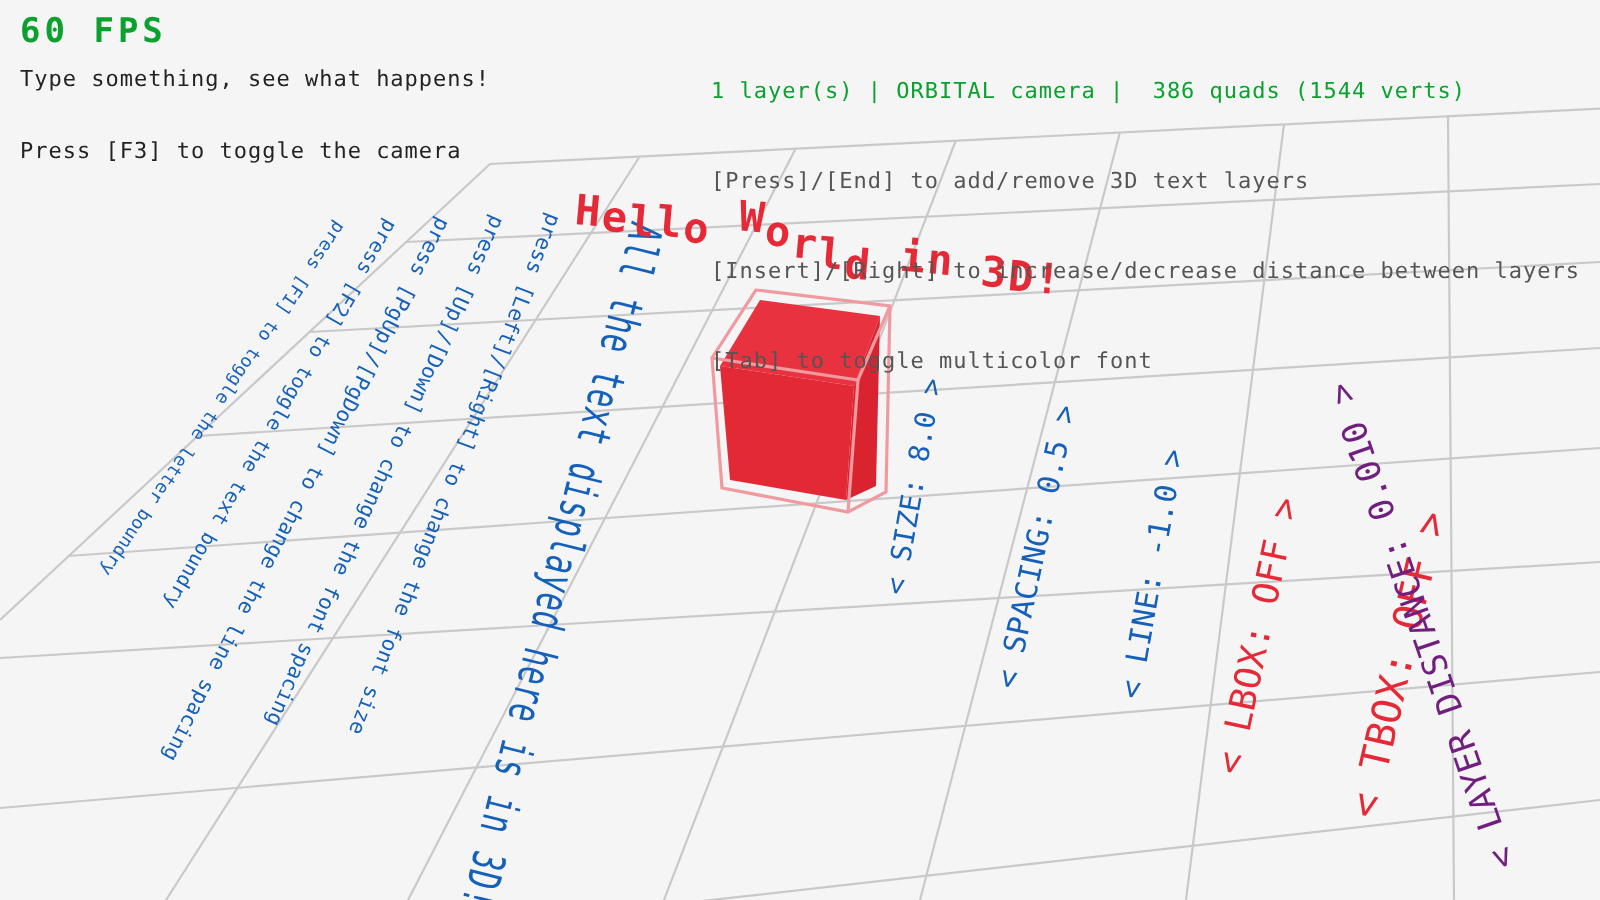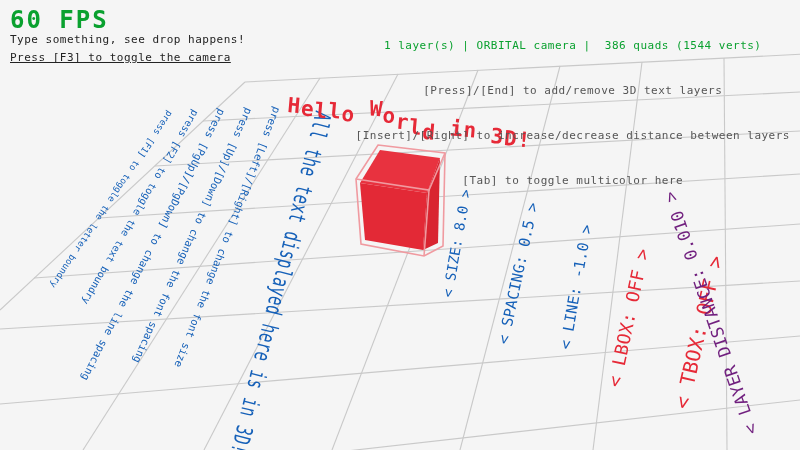--- a/index.html
+++ b/index.html
@@ -1,24 +1,24 @@
 <!DOCTYPE html>
 <html><head>
 <meta charset="utf-8">
 <style>
   html,body{margin:0;padding:0;}
   body{width:800px;height:450px;overflow:hidden;background:#f5f5f5;
        font-family:"DejaVu Sans Mono","Liberation Mono",monospace;}
   .stage{position:relative;width:800px;height:450px;}
   .scene{position:absolute;left:0;top:0;}
   .hud{position:absolute;z-index:5;}
-  .fps{left:10px;top:6px;font-size:24px;font-weight:bold;letter-spacing:2px;color:#0aa12f;}
+  .fps{left:10px;top:6px;font-size:17px;font-weight:bold;letter-spacing:2px;color:#0aa12f;}
   .hud-left{left:10px;top:32px;font-size:11px;line-height:15px;color:#232323;letter-spacing:.5px;}
-  .hud-left .gap{margin-top:3px;text-decoration:underline;}
-  .hud-right{right:10px;top:8px;text-align:center;font-size:11px;line-height:15px;
+  .hud-left .gap{margin-top:21px;}
+  .hud-right{right:10px;top:8px;text-align:left;font-size:11px;line-height:15px;
              color:#555555;letter-spacing:.5px;white-space:pre;}
   .hud-right .stats{color:#0aa12f;}
   svg text{font-family:"DejaVu Sans Mono","Liberation Mono",monospace;}
 </style>
 </head>
 <body>
 
 <div class="stage">
 
   <svg class="scene" width="800" height="450" viewBox="0 0 800 450">
@@ -69,24 +69,24 @@
         <line x1="429" y1="190" x2="424" y2="256"></line>
       </g>
     </g>
 
     <text id="hello3d" transform="translate(287,112) rotate(5)" font-size="21" font-weight="bold" fill="#e62937" letter-spacing="1"><tspan dy="0">H</tspan><tspan dy="2">e</tspan><tspan dy="1">l</tspan><tspan dy="-1">l</tspan><tspan dy="2">o</tspan><tspan dy="-4">&nbsp;</tspan><tspan dy="-4">W</tspan><tspan dy="6">o</tspan><tspan dy="5">r</tspan><tspan dy="4">l</tspan><tspan dy="4">d</tspan><tspan dy="-15">&nbsp;</tspan><tspan dy="9">i</tspan><tspan dy="0">n</tspan><tspan dy="-9">&nbsp;</tspan><tspan dy="13">3</tspan><tspan dy="1">D</tspan><tspan dy="0">!</tspan></text>
   </svg>
 
   <div class="hud fps">60 FPS</div>
 
   <div class="hud hud-left">
-    <div>Type something, see drop happens!</div>
+    <div>Type something, see what happens!</div>
     <div class="gap">Press [F3] to toggle the camera</div>
   </div>
 
   <div class="hud hud-right">
     <div class="stats">1 layer(s) | ORBITAL camera |  386 quads (1544 verts)</div>
     <div>[Press]/[End] to add/remove 3D text layers</div>
     <div>[Insert]/[Right] to increase/decrease distance between layers</div>
-    <div>[Tab] to toggle multicolor here</div>
+    <div>[Tab] to toggle multicolor font</div>
   </div>
 
 </div>
 
 </body></html>

